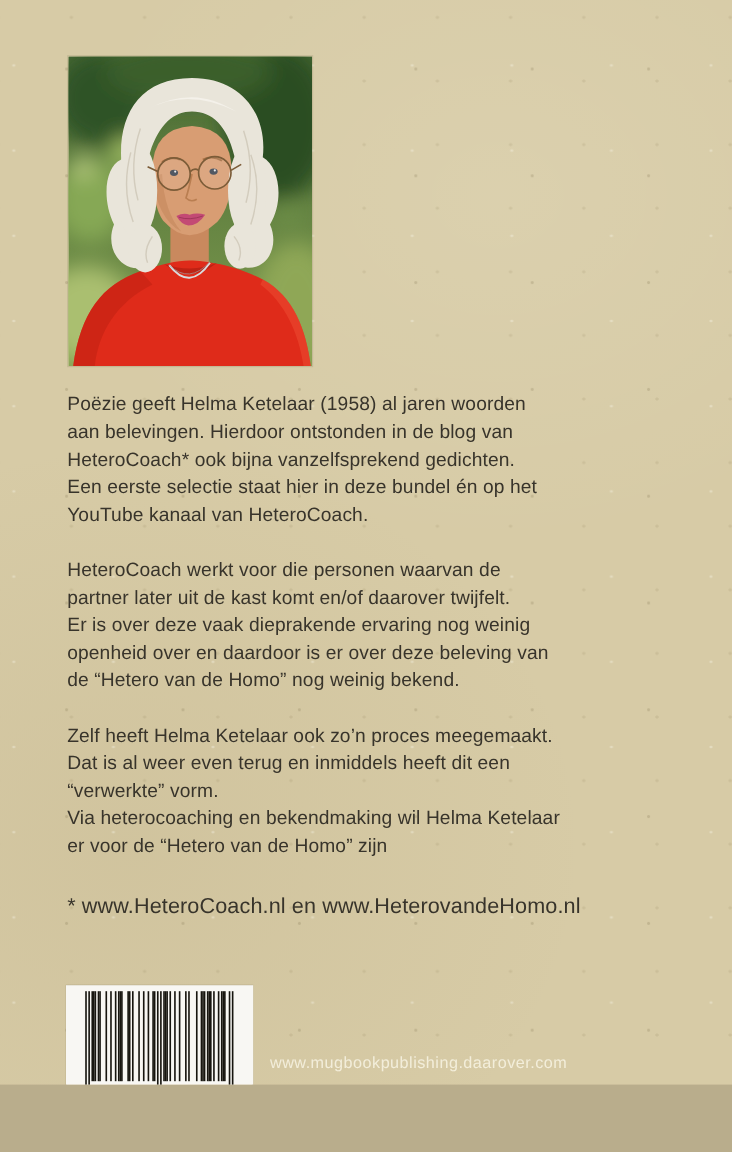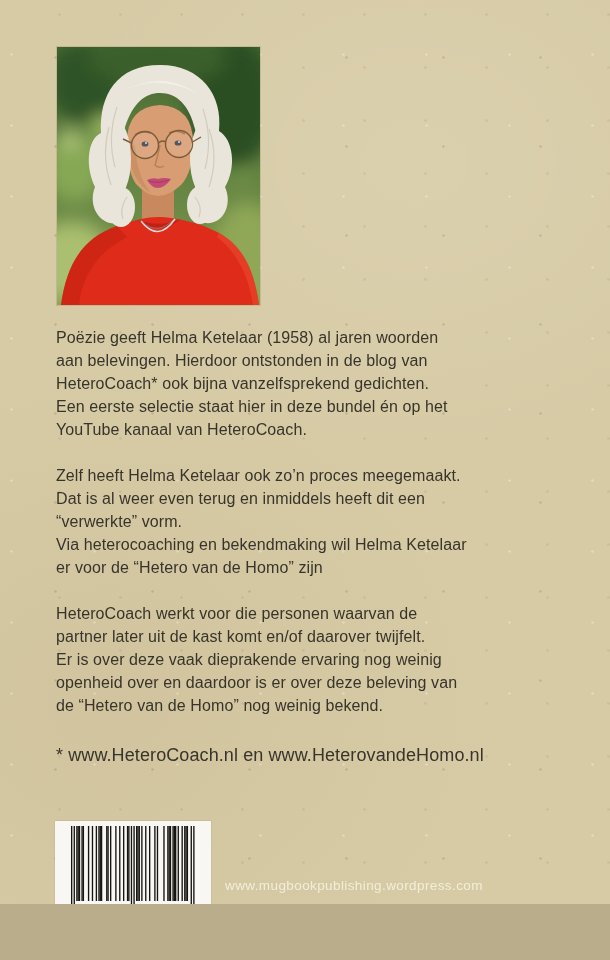--- a/index.html
+++ b/index.html
@@ -130,30 +130,30 @@
       <path d="M84,174 Q101,190 118,171" stroke="#9b9ca0" stroke-width="0.7" fill="none" opacity="0.8"></path>
     </svg>
   </div>
 
   <div class="blurb">
     <p>Poëzie geeft Helma Ketelaar (1958) al jaren woorden
 aan belevingen. Hierdoor ontstonden in de blog van
 HeteroCoach* ook bijna vanzelfsprekend gedichten.
 Een eerste selectie staat hier in deze bundel én op het
 YouTube kanaal van HeteroCoach.</p>
+    <p>HeteroCoach werkt voor die personen waarvan de
+partner later uit de kast komt en/of daarover twijfelt.
+Er is over deze vaak dieprakende ervaring nog weinig
+openheid over en daardoor is er over deze beleving van
+de “Hetero van de Homo” nog weinig bekend.</p>
     <p>Zelf heeft Helma Ketelaar ook zo’n proces meegemaakt.
 Dat is al weer even terug en inmiddels heeft dit een
 “verwerkte” vorm.
 Via heterocoaching en bekendmaking wil Helma Ketelaar
 er voor de “Hetero van de Homo” zijn</p>
-    <p>HeteroCoach werkt voor die personen waarvan de
-partner later uit de kast komt en/of daarover twijfelt.
-Er is over deze vaak dieprakende ervaring nog weinig
-openheid over en daardoor is er over deze beleving van
-de “Hetero van de Homo” nog weinig bekend.</p>
     <p class="footnote">* www.HeteroCoach.nl en www.HeterovandeHomo.nl</p>
   </div>
 
   <div class="barcode">
     <svg id="barcode-svg" viewBox="0 0 156 107">
         <rect x="16.00" y="5" width="1.35" height="87" fill="#17150f"></rect>
         <rect x="18.60" y="5" width="1.35" height="87" fill="#17150f"></rect>
         <rect x="21.20" y="5" width="1.35" height="75" fill="#17150f"></rect>
         <rect x="22.50" y="5" width="1.35" height="75" fill="#17150f"></rect>
         <rect x="23.80" y="5" width="1.35" height="75" fill="#17150f"></rect>
@@ -196,15 +196,15 @@
         <rect x="130.40" y="5" width="1.35" height="75" fill="#17150f"></rect>
         <rect x="131.70" y="5" width="1.35" height="75" fill="#17150f"></rect>
         <rect x="135.60" y="5" width="1.35" height="87" fill="#17150f"></rect>
         <rect x="138.20" y="5" width="1.35" height="87" fill="#17150f"></rect>
         <text x="4" y="102" font-size="13" font-family="Liberation Sans, sans-serif" fill="#17150f" text-anchor="start" letter-spacing="2">9</text>
         <text x="47.2" y="102" font-size="13" font-family="Liberation Sans, sans-serif" fill="#17150f" text-anchor="middle" letter-spacing="2">789082</text>
         <text x="108.3" y="102" font-size="13" font-family="Liberation Sans, sans-serif" fill="#17150f" text-anchor="middle" letter-spacing="2">986594</text>
       </svg>
   </div>
 
-  <div class="publisher">www.mugbookpublishing.wordpress.com</div>
+  <div class="publisher">www.mugbookpublishing.daarover.com</div>
 
 </div>
 
 </body></html>

